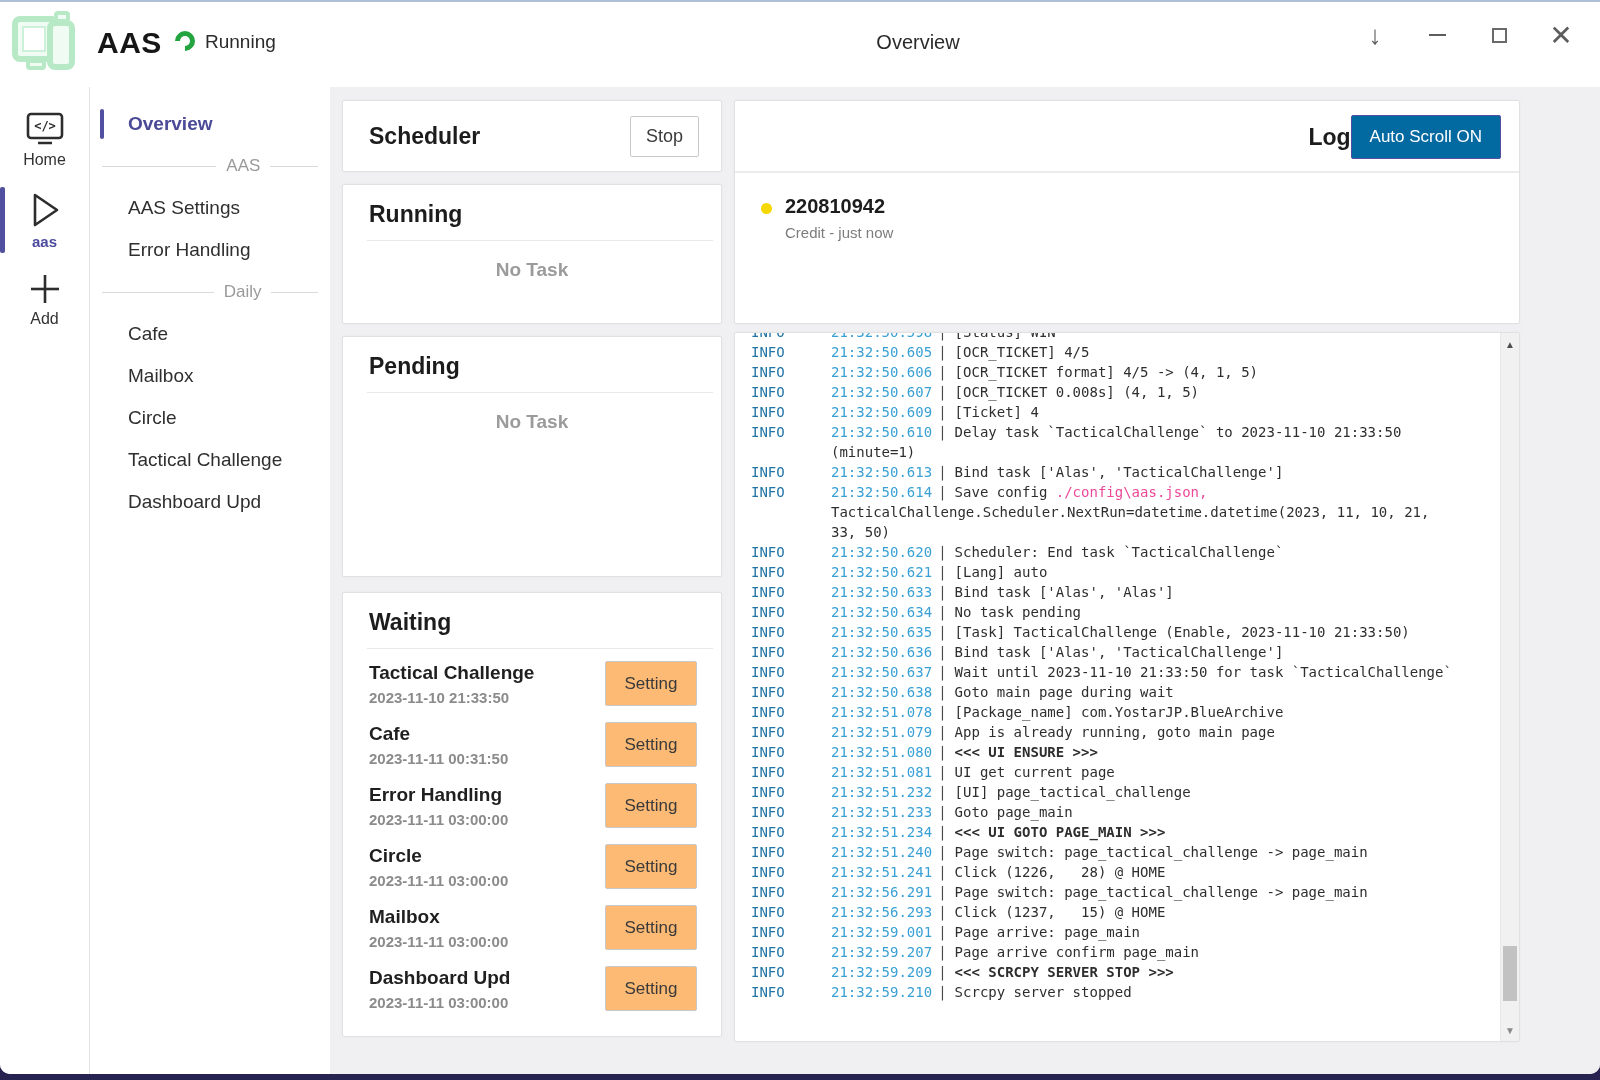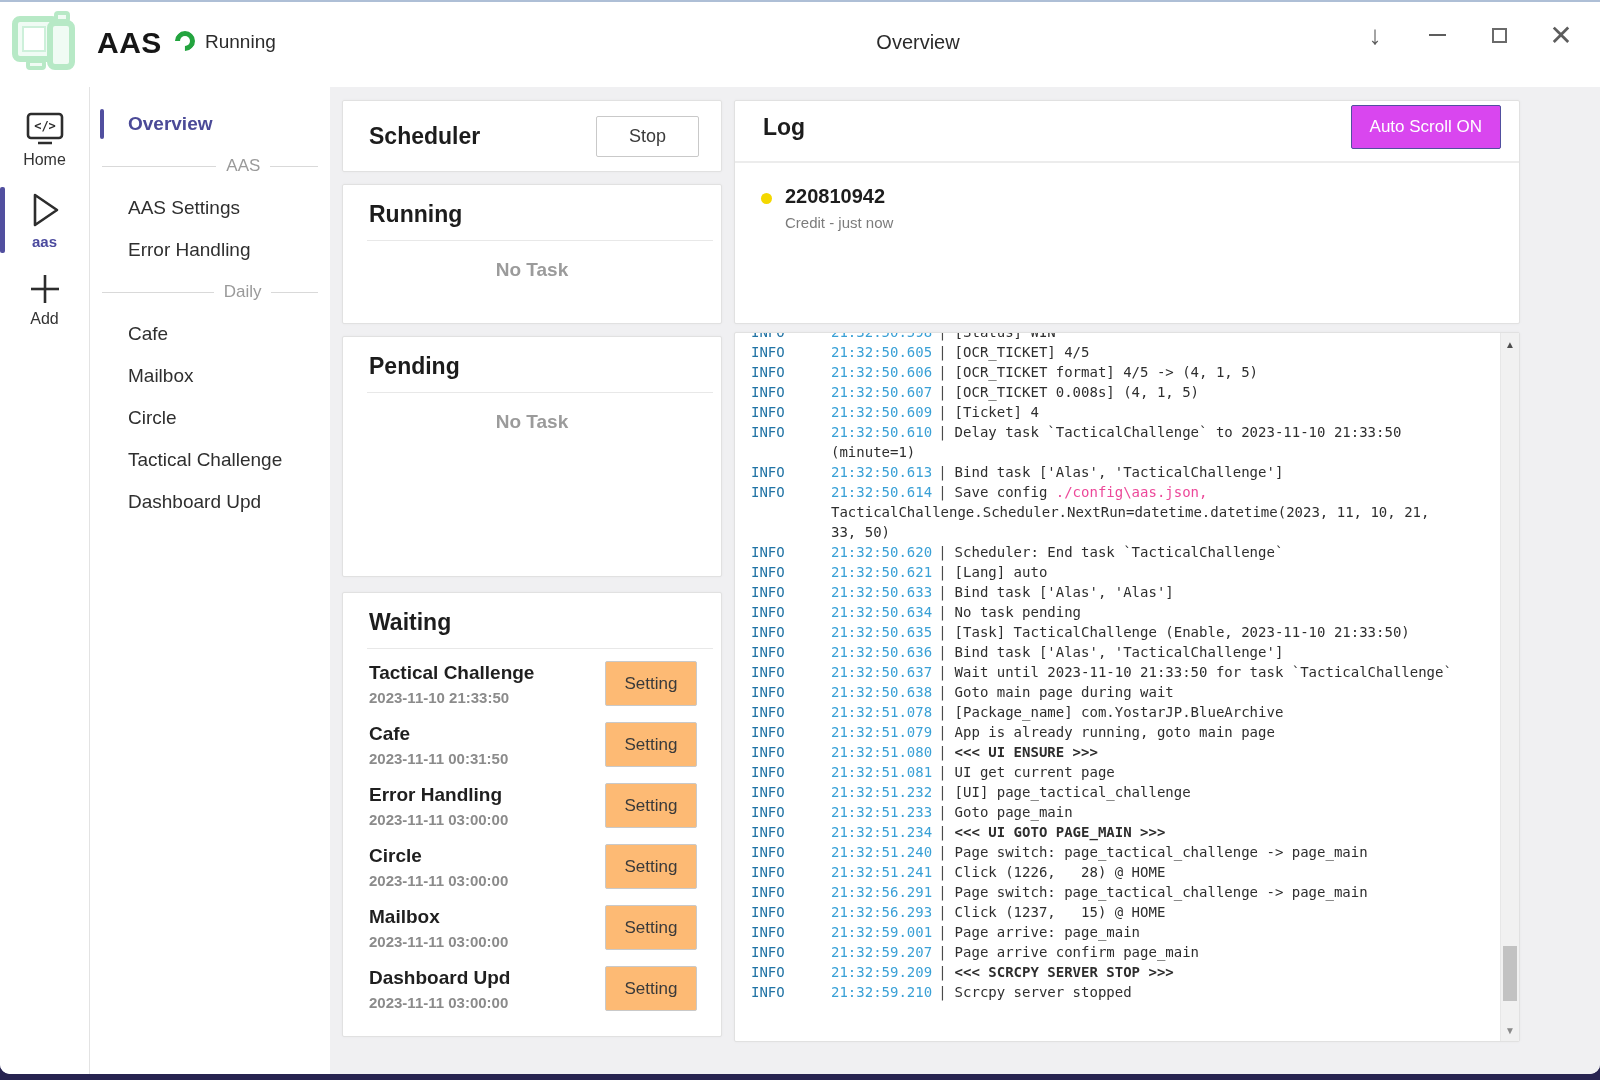--- a/index.html
+++ b/index.html
@@ -46,39 +46,39 @@
 
   .card { position:absolute; background:#fff; border:1px solid #e1e1e1; border-radius:2px; box-shadow:0 0 3px rgba(0,0,0,0.04); }
   .card-title { font-size:23px; font-weight:600; color:#1c1c1c; }
   .panel-head { padding:16px 26px 12px; }
   .panel-divider { height:1px; background:#e8e8e8; margin:0 8px 0 24px; }
   .no-task { text-align:center; color:#9b9b9b; font-size:19px; font-weight:600; margin-top:18px; }
 
   
   #card-scheduler { left:12px; top:13px; width:380px; height:72px; display:flex; align-items:center; justify-content:space-between; padding:0 22px 0 26px; }
   .btn-outline { background:#fff; border:1px solid #c9c9c9; border-radius:2px; color:#3a3a3a; font-size:18px;
-                 font-family:inherit; padding:9px 32px; cursor:pointer; }
+                 font-family:inherit; padding:9px 15px; cursor:pointer; }
 
   
   #card-running { left:12px; top:97px; width:380px; height:140px; }
   #card-pending { left:12px; top:249px; width:380px; height:241px; }
 
   
   #card-waiting { left:12px; top:505px; width:380px; height:445px; }
   .wait-list { padding:4px 0 0; }
   .wait-row { display:flex; align-items:center; justify-content:space-between; padding:0 24px 0 26px; height:61px; }
   .wait-name { font-size:19px; font-weight:700; color:#1f1f1f; }
   .wait-date { font-size:15px; font-weight:600; color:#8b8b8b; margin-top:5px; }
   .setting-btn { background:#fdba74; border:1px solid #c9c9c9; border-radius:2px; color:#3a3a3a; font-size:17px;
                  font-family:inherit; width:92px; height:45px; cursor:pointer; }
 
   
   #card-loghead { left:404px; top:13px; width:786px; height:224px; }
-  .log-head-row { display:flex; align-items:center; justify-content:space-between; padding:4px 18px 12px 28px; }
-  .btn-accent { background:#d946ef; border:1px solid #514f9f; border-radius:2px; color:#fff; font-size:17px;
+  .log-head-row { display:flex; align-items:center; justify-content:flex-end; padding:14px 18px 12px 28px; }
+  .btn-accent { background:#0369a1; border:1px solid #514f9f; border-radius:2px; color:#fff; font-size:17px;
                 font-family:inherit; padding:11px 18px; cursor:pointer; }
   .log-head-divider { height:2px; background:#ececec; margin:0 0 0 0; }
   .stats-row { display:flex; padding:22px 0 0 26px; }
   .stat { display:flex; gap:13px; width:197px; }
   .stat-dot { width:11px; height:11px; border-radius:50%; margin-top:8px; flex:0 0 auto; }
   .stat-value { font-size:20px; font-weight:700; color:#1d1d1d; }
   .stat-total { font-size:15px; font-weight:400; color:#8f8f8f; }
   .stat-label { font-size:15px; color:#7c7c7c; margin-top:6px; }
 
   

